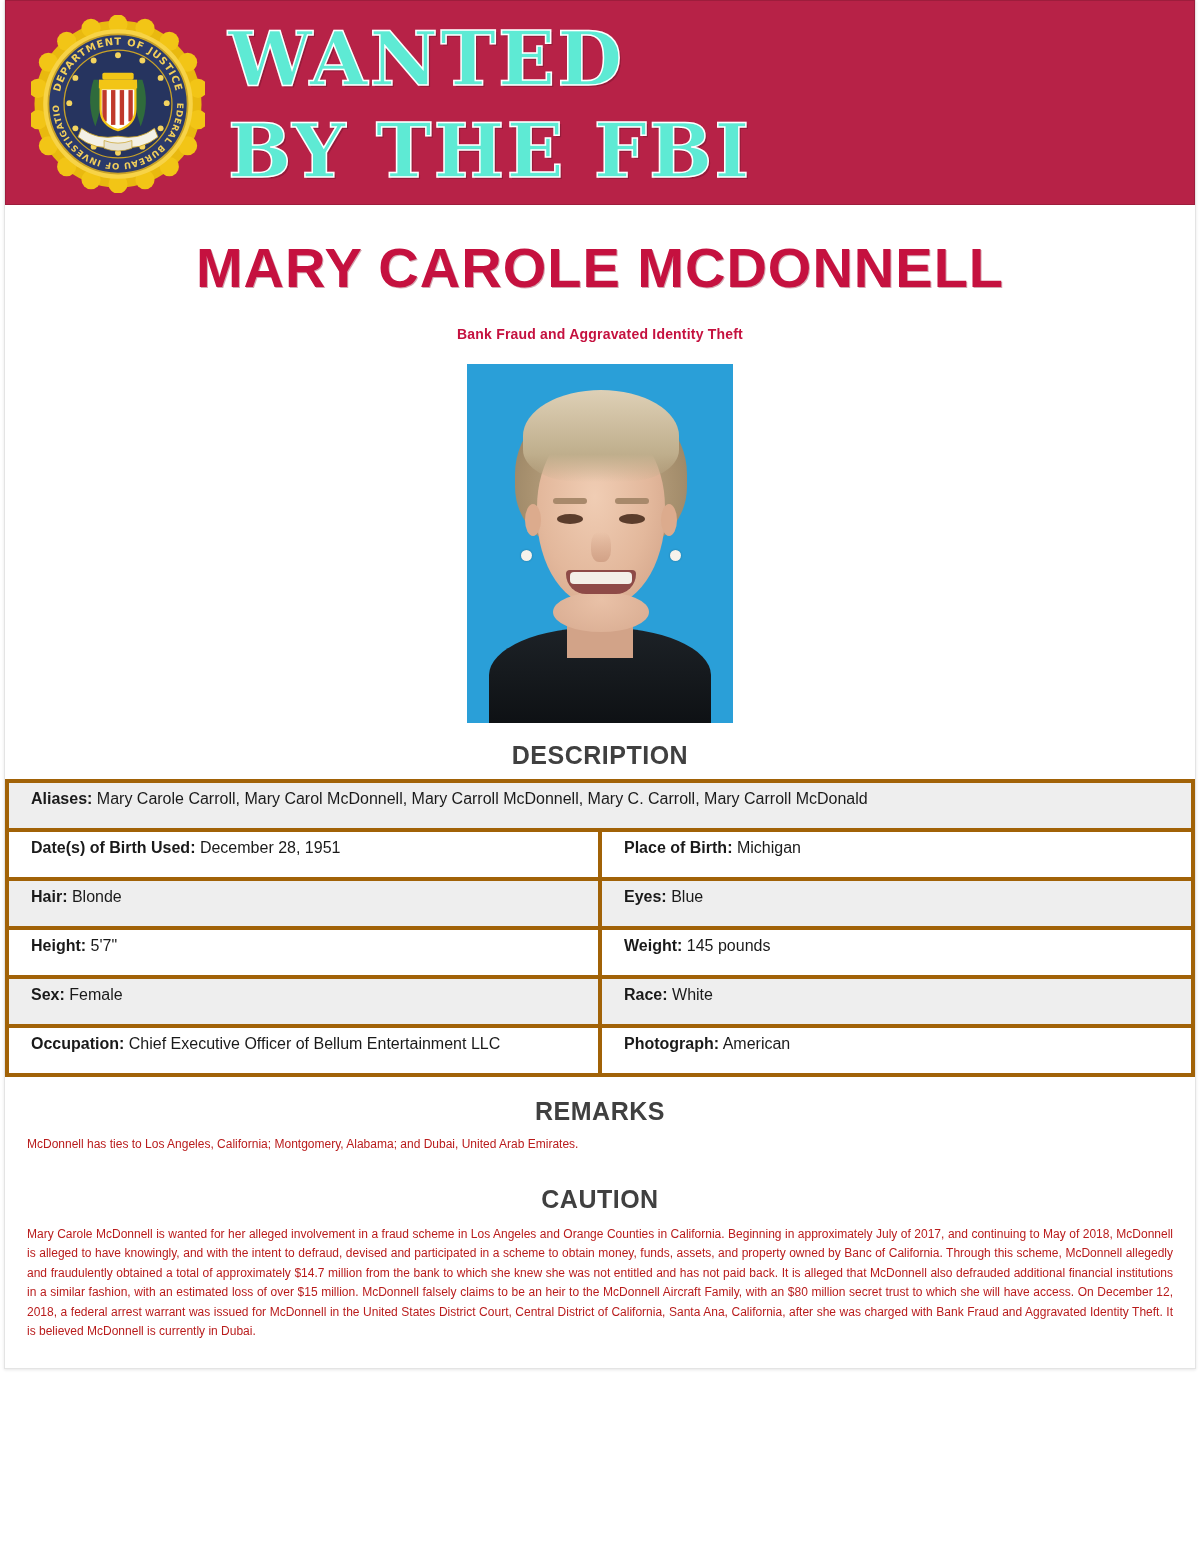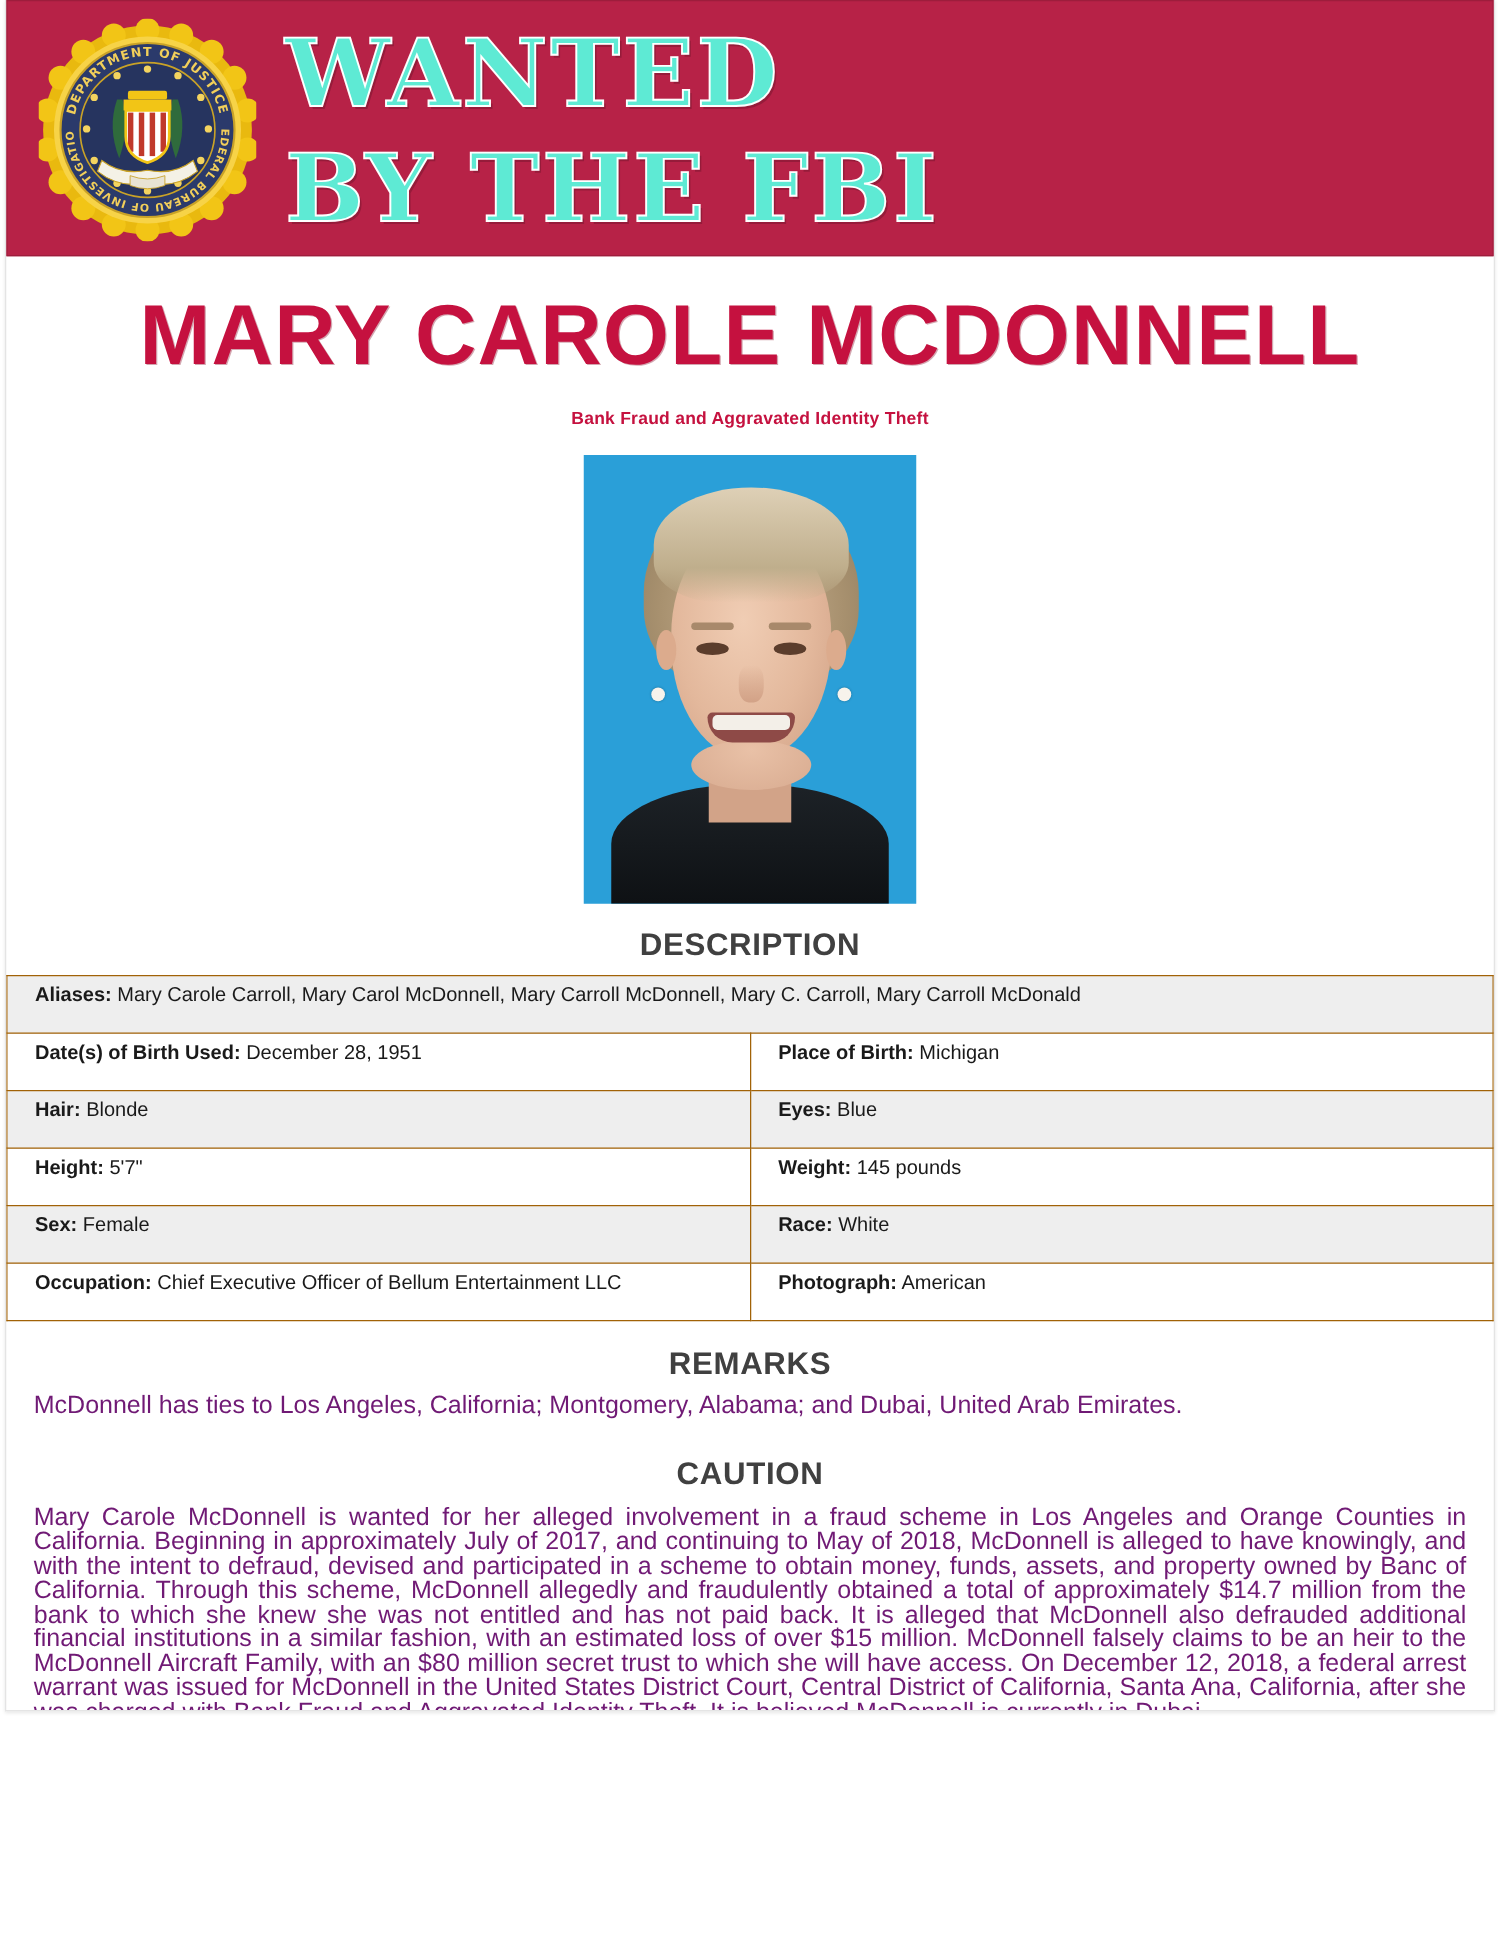--- a/index.html
+++ b/index.html
@@ -61,21 +61,21 @@
     text-shadow: 2px 2px 0 rgba(0,0,0,0.18);
     -webkit-text-stroke: 1.5px #ffffff;
   }
 
   
   .title {
     text-align: center;
     color: #c5113f;
     font-family: "Liberation Sans", sans-serif;
     font-weight: bold;
-    font-size: 68px;
+    font-size: 56px;
     letter-spacing: 1px;
     margin-top: 27px;
     line-height: 72px;
     text-shadow: 1px 1px 0 rgba(130,0,30,0.35);
   }
   .subtitle {
     text-align: center;
     color: #c5113f;
     font-weight: bold;
     font-size: 14px;
@@ -167,37 +167,37 @@
 
   
   .desc-table {
     width: 1190px;
     border-collapse: collapse;
     table-layout: fixed;
     font-size: 16px;
   }
   .desc-table td {
     padding: 6px 0 20px 22px;
-    border: 1px solid #a16207;
+    border: 4px solid #a16207;
     vertical-align: middle;
     height: 17px;
     line-height: 19px;
   }
   .desc-table tr.shaded td { background: #eeeeee; }
   .desc-table tr.plain td { background: #ffffff; }
   .lbl { font-weight: bold; }
   .val { font-weight: normal; }
 
   
   .body-text {
-    font-size: 20px;
+    font-size: 12px;
     line-height: 19.5px;
     text-align: justify;
     margin: 0 22px;
-    color: #701a75;
+    color: #b91c1c;
   }
   .remark-text { margin-top: 2px; text-align: left; }
   .caution-text { margin-top: 0; }
 </style>
 </head>
 <body>
 
 <div class="poster">
 
   <div class="banner">

